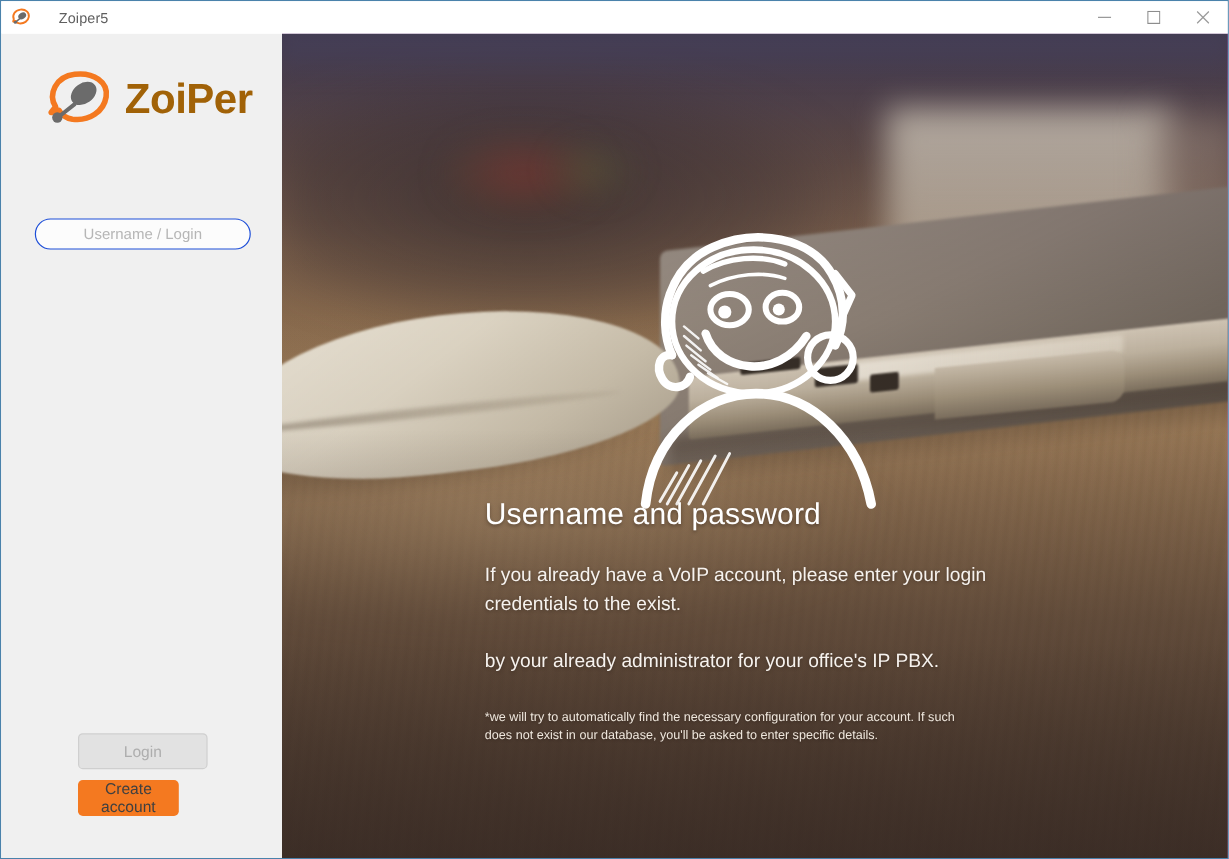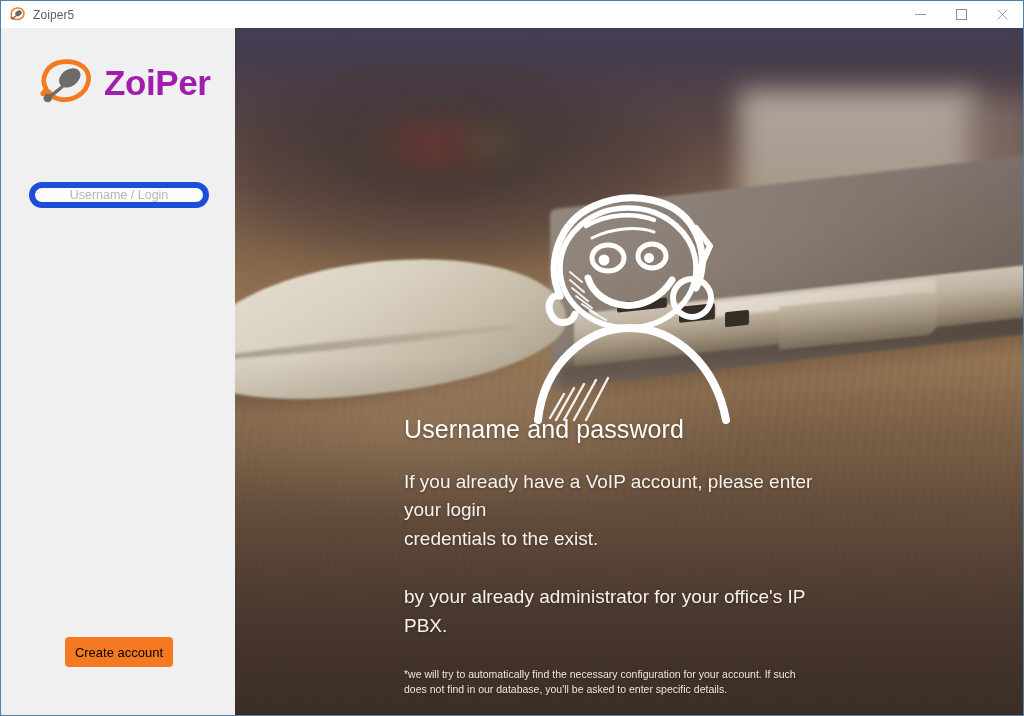--- a/index.html
+++ b/index.html
@@ -12,21 +12,21 @@
     position:absolute; inset:0;
     border:1px solid #4a82ab;
     background:#ffffff;
     display:flex; flex-direction:column;
   }
   
   .titlebar {
     height:27px; flex:0 0 27px;
     background:#ffffff;
     display:flex; align-items:center;
-    position:relative; z-index:5;
+    position:relative; z-index:5;gap:16px;
   }
   .title-icon { width:17px; height:17px; margin-left:8px; position:relative; flex:0 0 17px; }
   .title-icon svg { display:block; }
   .title-text {
     font-size:12px; color:#5f5f5f; margin-left:7px;
     letter-spacing:.1px; white-space:nowrap;
   }
   .win-controls { margin-left:auto; display:flex; height:27px; }
   .win-btn {
     width:41px; height:27px; display:flex;
@@ -39,26 +39,26 @@
   .sidebar {
     width:234px; flex:0 0 234px;
     background:#f0f0f0;
     position:relative;
   }
   .logo { position:absolute; left:36px; top:27px; display:flex; align-items:center; }
   .logo-mark { width:58px; height:55px; flex:0 0 58px; }
   .logo-mark svg { display:block; }
   .logo-text {
     margin-left:9px; font-size:35px; font-weight:bold;
-    color:#a21caf; letter-spacing:-0.4px; line-height:1;
+    color:#a16207; letter-spacing:-0.4px; line-height:1;
   }
   .fields { position:absolute; left:28px; top:154px; width:180px; }
   .field {
     position:relative; width:180px; height:26px;
-    background:#fcfcfc; border:6px solid #1d4ed8;
+    background:#fcfcfc; border:1px solid #1d4ed8;
     border-radius:13px; margin-bottom:17px;
     display:flex; align-items:center; justify-content:center;
   }
   .field input {
     width:100%; height:100%; border:0; outline:0; background:transparent;
     text-align:center; font-family:inherit; font-size:12.5px; color:#555;
     border-radius:13px; padding:0 22px;
   }
   .field input::placeholder { color:#b6b6b6; opacity:1; }
   .eye {
@@ -67,22 +67,22 @@
   }
   .eye svg { display:block; }
   .actions { position:absolute; left:64px; top:583px; }
   .btn-login {
     width:108px; height:30px; border-radius:4px;
     background:#e2e2e2; border:1px solid #cfcfcf;
     color:#aeaeae; font-size:13px; font-family:inherit;
     display:flex; align-items:center; justify-content:center;
   }
   .btn-create {
-    width:108px; height:30px; border-radius:4px; margin-top:26px;
-    background:#f47920; border:0; color:#000000;
+    width:84px; height:30px; border-radius:4px; margin-top:9px;
+    background:#f47920; border:0; color:#404040;
     font-size:13px; font-family:inherit; cursor:pointer;
     display:flex; align-items:center; justify-content:center;
   }
   
   .hero { flex:1; position:relative; overflow:hidden; background:#a21caf; }
   .hero-photo { position:absolute; inset:0; }
   .hero-photo .layer { position:absolute; }
   .bg-base {
     inset:0;
     background:
@@ -214,21 +214,21 @@
   .sketch { position:absolute; left:295px; top:140px; width:230px; height:255px; }
   .sketch svg { display:block; overflow:visible; }
   
   .hero-text { position:absolute; left:169px; top:388px; width:430px; }
   .hero-h1 {
     font-size:25px; color:#ffffff; font-weight:normal;
     letter-spacing:.1px; margin-bottom:24px; line-height:1.1;
     text-shadow:0 1px 3px rgba(40,28,22,.45);
   }
   .hero-p {
-    font-size:19px; color:#f6f2ee; line-height:1.52;
+    font-size:16px; color:#f6f2ee; line-height:1.52;
     text-shadow:0 1px 3px rgba(40,28,22,.45);
   }
   .hero-note {
     margin-top:26px; font-size:10.5px; color:#efe7dd; line-height:1.45;
     max-width:405px; text-shadow:0 1px 2px rgba(40,28,22,.45);
   }
 </style>
 </head>
 <body>
 
@@ -280,20 +280,21 @@
         <div class="logo-text">ZoiPer</div>
       </div>
 
       <div class="fields">
         <div class="field">
           <input type="text" placeholder="Username / Login" style="">
         </div>
       </div>
 
       <div class="actions">
+        <button class="btn-login" disabled="">Login</button>
         <button class="btn-create">Create account</button>
       </div>
     </div>
 
     <div class="hero">
 
       <div class="hero-photo">
         <div class="layer bg-base"></div>
         <div class="layer bg-darkshelf"></div>
         <div class="layer bg-redblur"></div>
@@ -369,19 +370,19 @@
       <div class="hero-text">
         <h1 class="hero-h1">Username and password</h1>
         <p class="hero-p">
           <span>If you already have a VoIP account, please enter your login</span><br>
           <span>credentials to the exist.</span><br>
           <br>
           <span>by your already administrator for your office's IP PBX.</span>
         </p>
         <p class="hero-note">
           <span>*we will try to automatically find the necessary configuration for your account. If such does</span>
-          <span>not find in our database, you'll be asked to enter specific details.</span>
+          <span>not exist in our database, you'll be asked to enter specific details.</span>
         </p>
       </div>
 
     </div>
   </div>
 </div>
 
 </body></html>

